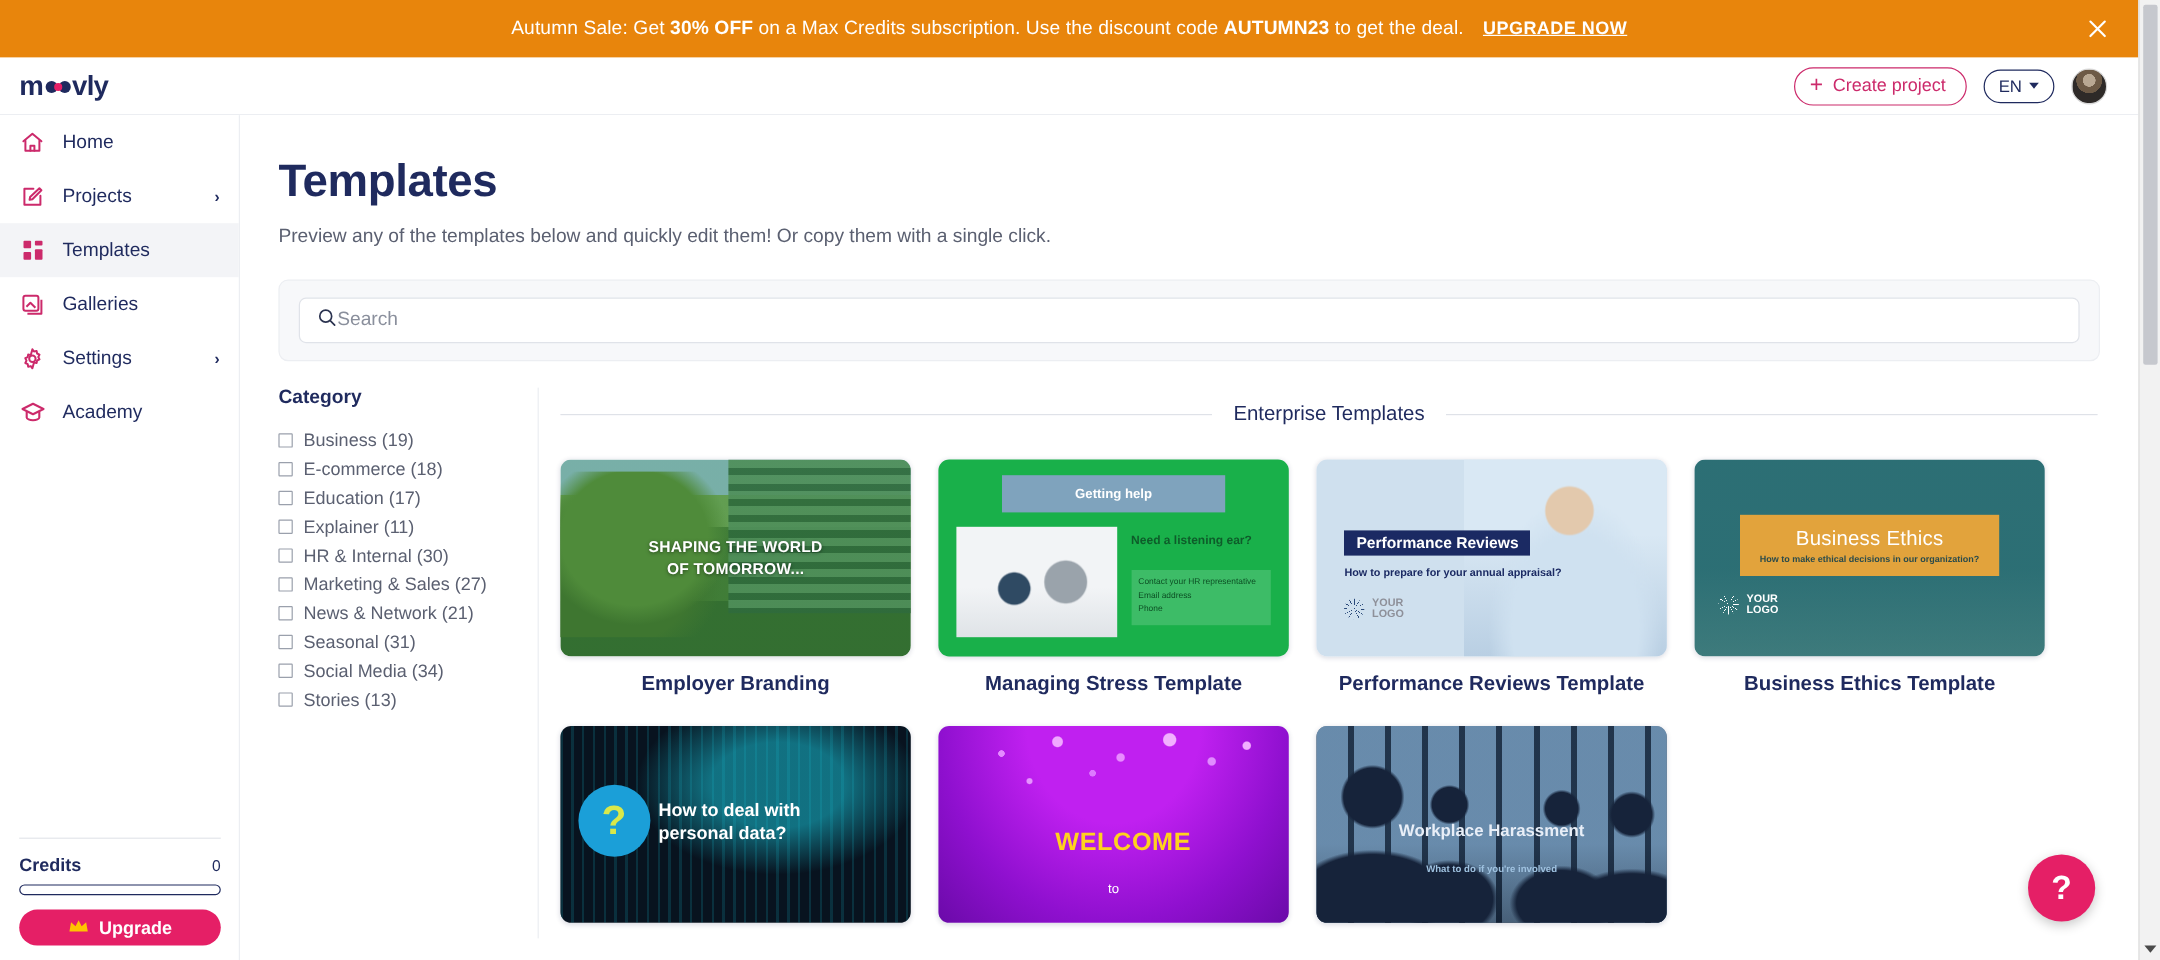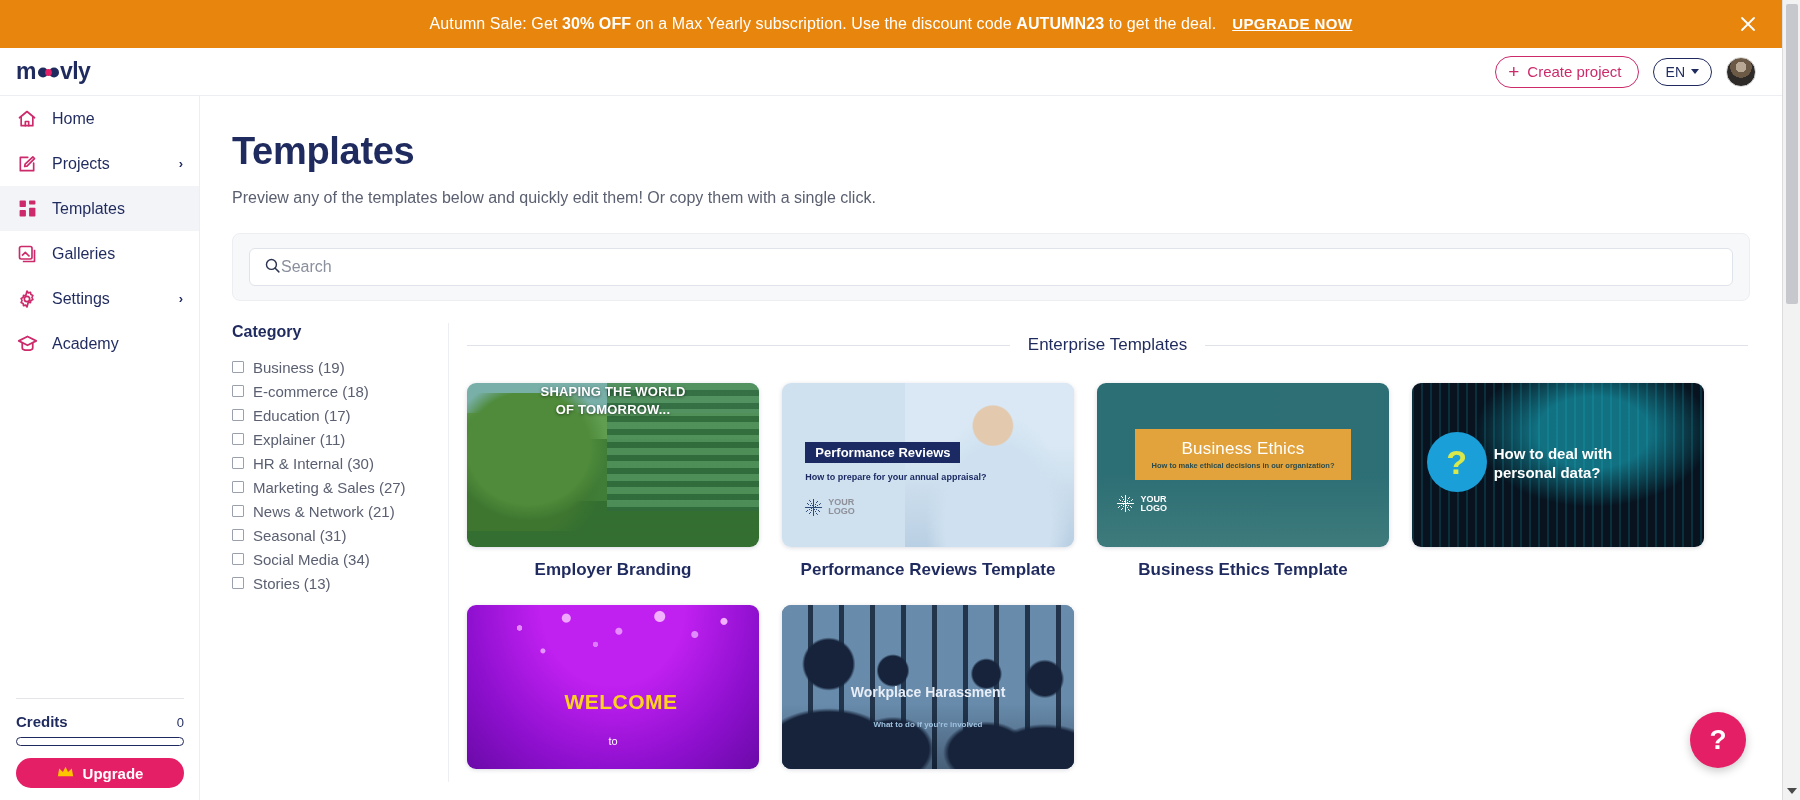--- a/index.html
+++ b/index.html
@@ -171,21 +171,21 @@
     content:""; position:absolute; left:48%; top:0; width:52%; height:78%;
     background: repeating-linear-gradient(180deg,#4f8f5a 0 7px,#2f6b3c 7px 13px);
     opacity:.92;
   }
   .t-employer::after {
     content:""; position:absolute; left:-4%; top:6%; width:56%; height:84%;
     background: radial-gradient(ellipse at 45% 40%, #4f8b3a 0 48%, rgba(79,139,58,0) 62%),
                 radial-gradient(ellipse at 30% 65%, #3e7630 0 45%, rgba(62,118,48,0) 60%);
   }
   .t-employer .ov {
-    position:absolute; inset:0; display:flex; align-items:flex-start; justify-content:center;
+    position:absolute; inset:0; display:flex; align-items:center; justify-content:center;
     color:#fff; font-size:13px; font-weight:700; text-align:center; line-height:1.35;
     letter-spacing:.2px; text-shadow:0 1px 3px rgba(0,0,0,.5); z-index:3;
   }
 
   .t-stress { background:#19b04a; }
   .t-stress .bar {
     position:absolute; left:18%; top:8%; width:64%; height:19%;
     background:#7fa3bd; display:flex; align-items:center; justify-content:center;
     color:#fff; font-size:11px; font-weight:700;
   }
@@ -307,21 +307,21 @@
   .tri-up { width:0;height:0;border-left:5px solid transparent;border-right:5px solid transparent;border-bottom:6px solid #4a4a4a; }
   .tri-down { width:0;height:0;border-left:5px solid transparent;border-right:5px solid transparent;border-top:6px solid #4a4a4a; }
 </style>
 </head>
 <body>
 
 <div class="app">
 
   <div class="promo">
     <div class="promo-text">
-      <span>Autumn Sale: Get </span><b>30% OFF</b><span> on a Max Yearly subscription. Use the discount code </span><b>AUTUMN23</b><span> to get the deal.</span><span class="promo-link">UPGRADE NOW</span>
+      <span>Autumn Sale: Get </span><b>30% OFF</b><span> on a Max Credits subscription. Use the discount code </span><b>AUTUMN23</b><span> to get the deal.</span><span class="promo-link">UPGRADE NOW</span>
     </div>
     <div class="promo-close">
       <svg width="20" height="20" viewBox="0 0 20 20" aria-hidden="true">
           <path d="M4 4 L16 16 M16 4 L4 16" stroke="#ffffff" stroke-width="1.8" stroke-linecap="round"></path>
         </svg>
     </div>
   </div>
 
   <div class="topbar">
     <div class="logo">
@@ -510,20 +510,33 @@
               <div class="ov">
                 <div>
                   <div>SHAPING THE WORLD</div>
                   <div>OF TOMORROW...</div>
                 </div>
               </div>
             </div>
             <div class="card-name">Employer Branding</div>
           </div>
 
+          <div class="card">
+            <div class="thumb t-stress">
+              <div class="bar">Getting help</div>
+              <div class="photo"></div>
+              <div class="q">Need a listening ear?</div>
+              <div class="panel">
+                <div>Contact your HR representative</div>
+                <div>Email address</div>
+                <div>Phone</div>
+              </div>
+            </div>
+            <div class="card-name">Managing Stress Template</div>
+          </div>
 
           <div class="card">
             <div class="thumb t-perf">
               <div class="tbar">Performance Reviews</div>
               <div class="tsub">How to prepare for your annual appraisal?</div>
               <div class="ylogo" style="color:#2b4a7a">
                 <span class="ylogo-mark"></span>
                 <span class="ylogo-txt" style="color:#8e9099">
                   <span>YOUR</span><br>
                   <span>LOGO</span>

